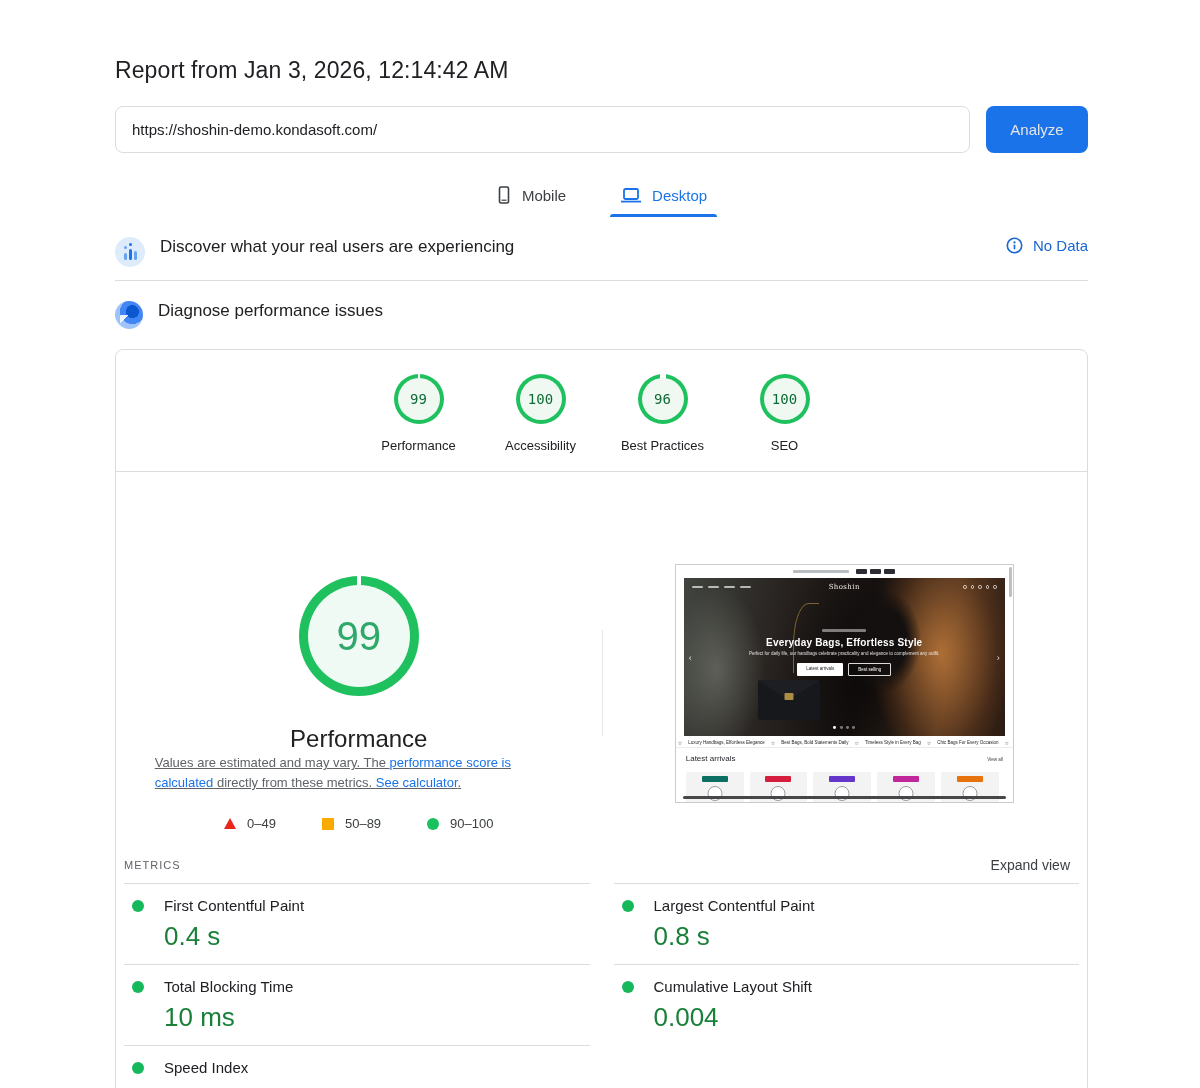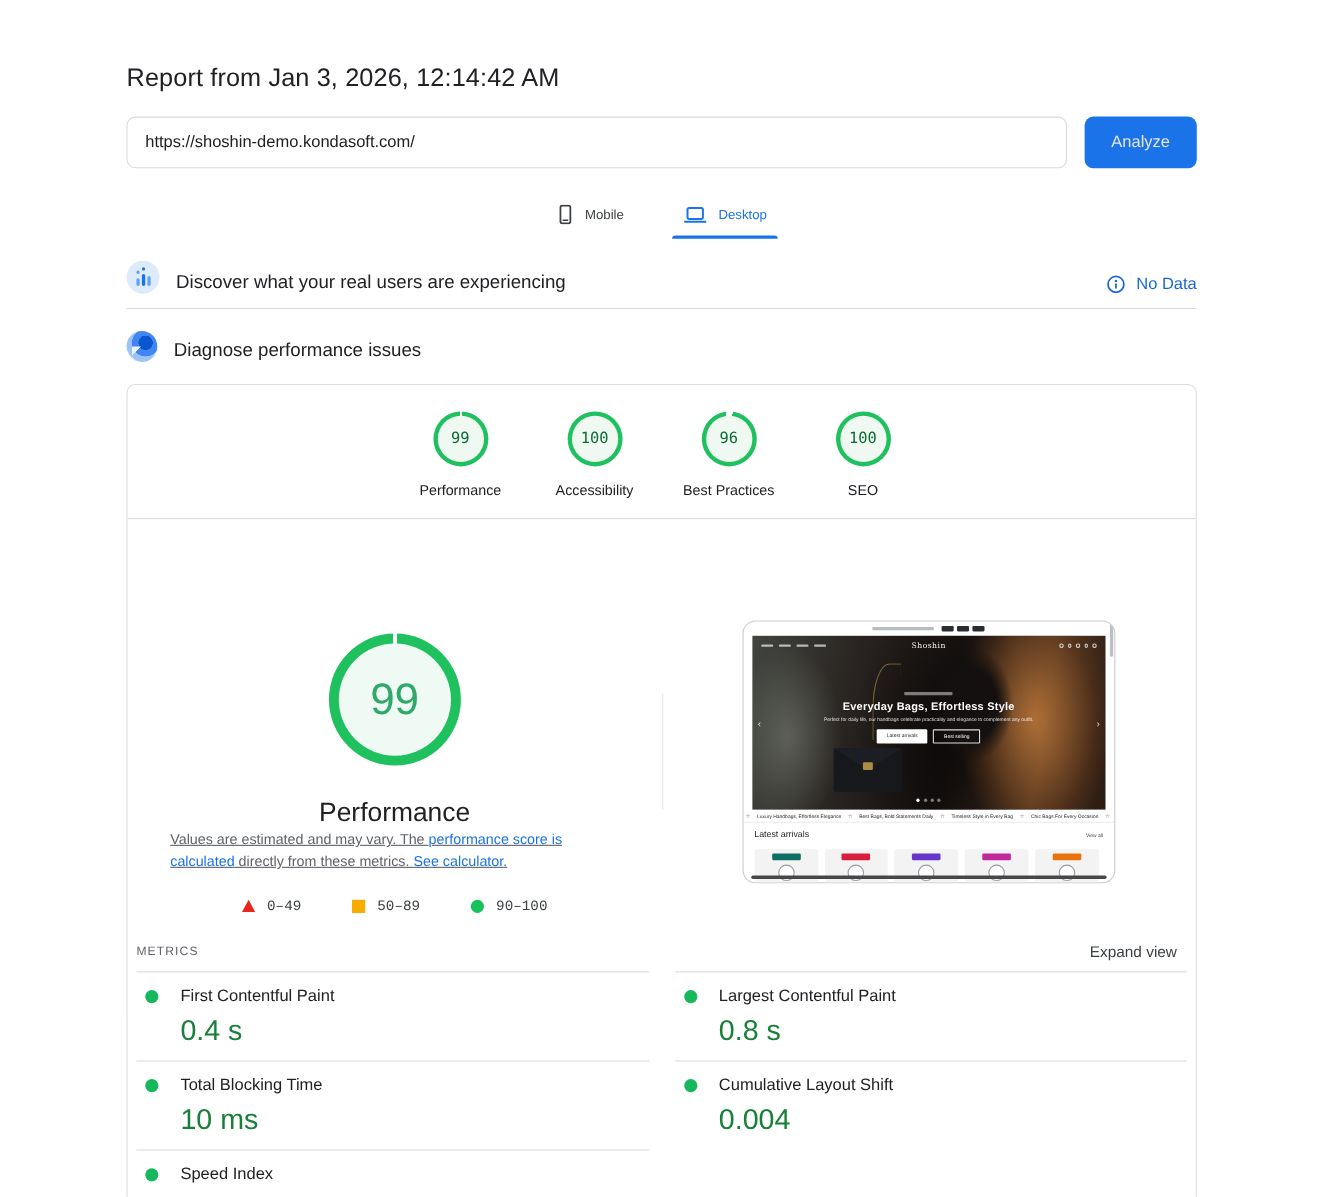--- a/index.html
+++ b/index.html
@@ -20,30 +20,30 @@
     font-family:"Liberation Sans",sans-serif; font-size:15px; color:#202124;
     padding:0 16px; outline:none; background:#fff;
   }
   .analyze-btn {
     width:102px; height:47px; border:none; border-radius:8px; background:#1a73e8;
     color:#e5e5e5; font-family:Liberation Sans, sans-serif; font-size:15px; font-weight:500; cursor:pointer;
   }
 
   
   .tabs { display:flex; justify-content:center; gap:46px; margin-top:27px; }
-  .tab { display:flex; align-items:center; gap:10px; padding:6px 4px 13px; position:relative;
-         font-size:12px; font-weight:500; color:#3c4043; cursor:pointer; }
+  .tab { display:flex; align-items:flex-end; gap:10px; padding:6px 4px 13px; position:relative;
+         font-size:15px; font-weight:500; color:#3c4043; cursor:pointer; }
   .tab.active { color:#1a73e8; }
   .tab.active .tab-underline {
     position:absolute; left:-6px; right:-6px; bottom:0; height:3px;
     background:#1a73e8; border-radius:3px 3px 0 0;
   }
 
   
-  .section-row { display:flex; align-items:flex-end; padding:13px 0; }
+  .section-row { display:flex; align-items:flex-start; padding:13px 0; }
   .section-row.bordered { border-bottom:1px solid #dadce0; }
   .section-title { font-size:17px; color:#202124; margin-left:15px; }
   .row-icon { width:30px; height:30px; border-radius:50%; position:relative; flex:0 0 auto; }
   .discover-circle { background:#ddebfb; }
   .bar { position:absolute; bottom:7px; width:3px; border-radius:1.5px; background:#1a73e8; }
   .bar.b1 { left:9px;  height:7px;  background:#64a2f4; }
   .bar.b2 { left:14px; height:11px; }
   .bar.b3 { left:19px; height:9px;  background:#64a2f4; }
   .dot-a { position:absolute; width:3px; height:3px; border-radius:50%; background:#1a73e8; }
   .dot-a.d1 { left:14px; top:6px; }
@@ -78,30 +78,30 @@
   .detail-grid { display:grid; grid-template-columns:1fr 1fr; position:relative; padding-bottom:26px; }
   .vert-divider { position:absolute; left:50%; top:158px; width:1px; height:106px; background:#e4e6e8; }
   .detail-left { display:flex; flex-direction:column; align-items:center; padding-top:104px; }
   .big-ring { width:120px; height:120px; border-radius:50%; display:flex; align-items:center; justify-content:center; }
   .big-ring-inner { width:102px; height:102px; border-radius:50%; background:#f0faf4;
                     display:flex; align-items:center; justify-content:center; }
   .big-score { font-size:40px; color:#2fa96a; }
   .perf-title { margin-top:29px; font-size:24px; font-weight:400; color:#212121; }
   .perf-desc { width:408px; text-align:left; font-size:13px; line-height:1.55; color:#5f6368;text-decoration:underline; }
   .perf-desc a { color:#1a73e8; text-decoration:none; cursor:pointer; }
-  .legend { margin-top:23px; display:flex; gap:46px; align-items:center; font-size:13px; color:#3c4043;font-family:Liberation Mono, monospace; }
+  .legend { margin-top:23px; display:flex; gap:46px; align-items:center; font-size:13px; color:#3c4043; }
   .legend-item { display:flex; align-items:center; gap:11px; }
   .lg-triangle { width:0; height:0; border-left:6px solid transparent; border-right:6px solid transparent; border-bottom:11px solid #e8261a; }
   .lg-square { width:12px; height:12px; }
   .lg-circle { width:12px; height:12px; border-radius:50%; }
 
   
   .detail-right { display:flex; justify-content:center; padding-top:92px; }
   .thumb { width:339px; height:239px; border:1px solid #c9cbce; background:#fff; position:relative;
-           overflow:hidden; cursor:pointer; border-radius:12px; }
+           overflow:hidden; cursor:pointer; border-radius:0; }
   .t-topbar { position:absolute; top:2px; left:0; right:0; height:9px; display:flex; justify-content:center;
               align-items:center; gap:3px; }
   .t-topbar .t-pill { width:11px; height:5px; background:#2c2c34; border-radius:1px; }
   .t-topbar .t-txt { width:56px; height:3px; background:#b9bcc0; border-radius:1px; margin-right:4px; }
   .t-hero { position:absolute; top:13px; left:8px; right:8px; height:158px; overflow:hidden;
     background:
       radial-gradient(90px 150px at 80% 48%, rgba(199,126,60,.8), rgba(110,60,28,.3) 62%, transparent 78%),
       radial-gradient(70px 120px at 10% 58%, rgba(125,130,120,.55), transparent 70%),
       radial-gradient(110px 170px at 55% 62%, rgba(12,9,9,.92), transparent 78%),
       linear-gradient(100deg, #41443f 0%, #27221f 30%, #181311 55%, #4d3420 80%, #2b1b12 100%);

